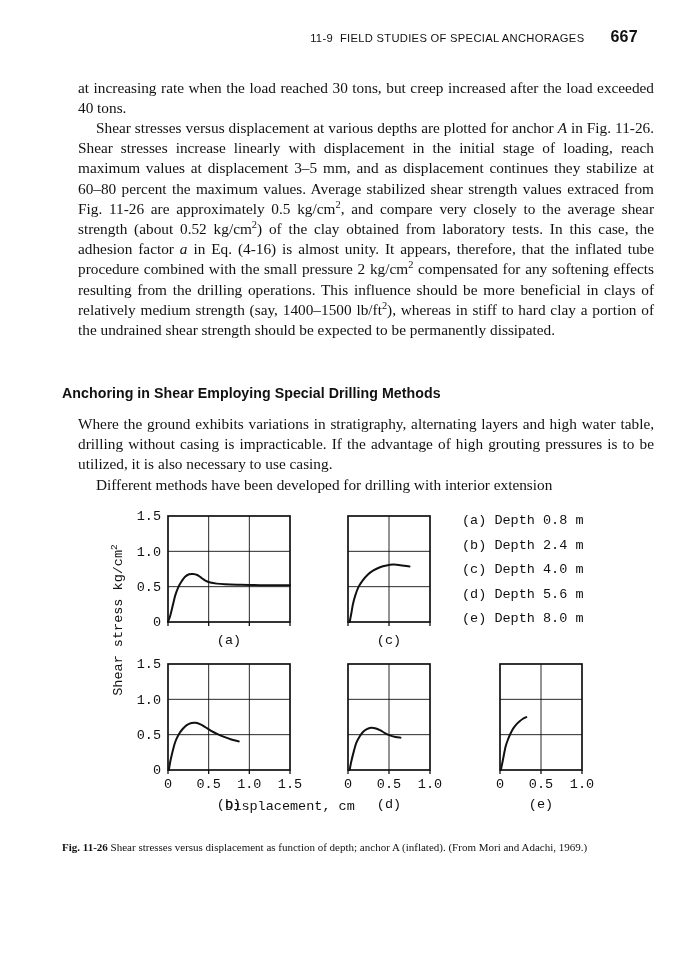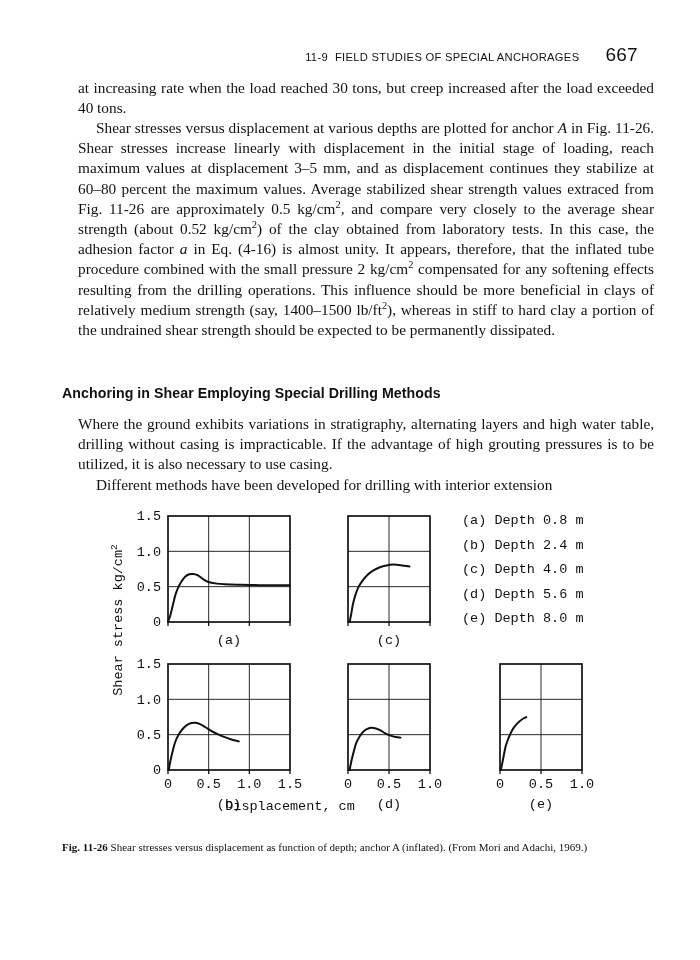--- a/index.html
+++ b/index.html
@@ -19,40 +19,40 @@
   .page {
     position: absolute;
     left: 0; top: 0;
     width: 700px; height: 960px;
   }
 
   
   .runhead {
     position: absolute;
     left: 62px;
-    top: 44px;
+    top: 28px;
     width: 576px;
     display: flex;
     align-items: baseline;
     justify-content: flex-end;
     font-family: "Liberation Sans", "DejaVu Sans", sans-serif;
     font-size: 11.2px;
     letter-spacing: 0.3px;
     text-align: center;
   }
   .runhead .rh-num {
     font-size: 11.2px;
     margin-right: 7px;
   }
   .runhead .rh-title {
     flex: 0 0 auto;
   }
   .runhead .rh-page {
-    font-weight: normal;
-    font-size: 19px;
+    font-weight: bold;
+    font-size: 16px;
     margin-left: 26px;
   }
 
   
   .body-col {
     position: absolute;
     left: 62px;
     width: 576px;
     font-size: 15.3px;
     line-height: 20.2px;

